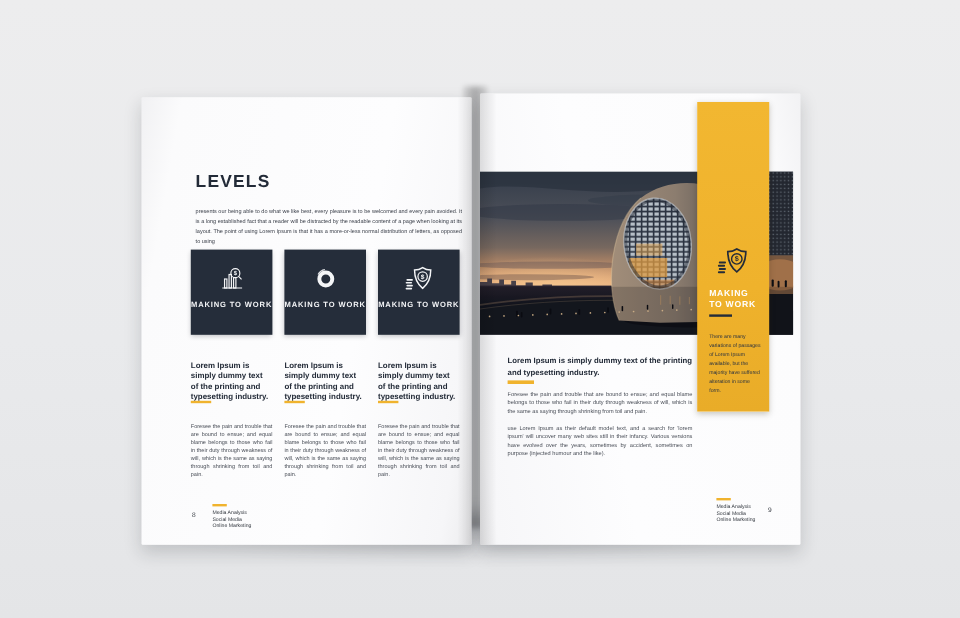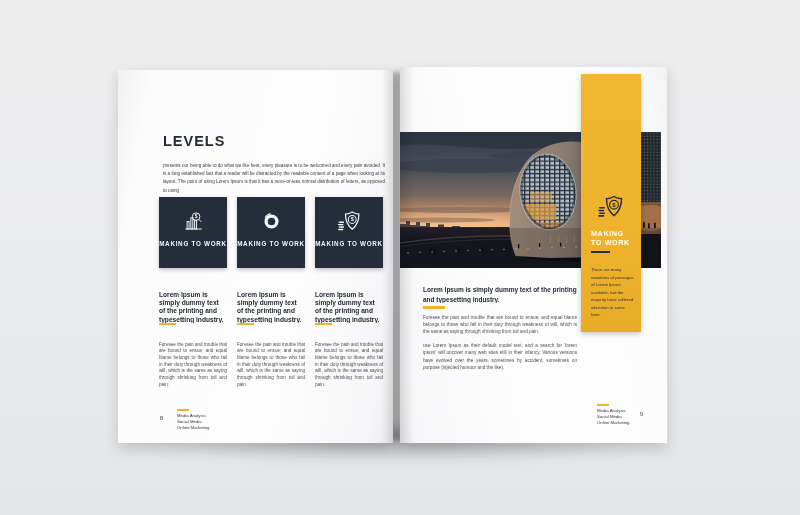--- a/index.html
+++ b/index.html
@@ -12,21 +12,21 @@
   .shadow-under{
     position:absolute;left:120px;top:428px;width:545px;height:34px;
     background:radial-gradient(ellipse at 50% 20%,rgba(45,49,58,.38),rgba(45,49,58,0) 70%);
     filter:blur(7px);
   }
   .spine-gap{
     position:absolute;left:386px;top:72px;width:20px;height:368px;
     background:linear-gradient(to right,rgba(0,0,0,.10),rgba(0,0,0,.28) 50%,rgba(0,0,0,.10));
     filter:blur(2px);
   }
-  .page{position:absolute;overflow:hidden;}
+  .page{position:absolute;overflow:hidden;margin-top:11px;}
   .page-left{
     left:118px;top:70px;width:275px;height:373px;
     background:linear-gradient(100deg,#f1f1f3 0%,#fbfbfc 10%,#fdfdfe 62%,#f6f6f8 92%,#ececee 100%);
     box-shadow:0 6px 14px rgba(30,33,40,.18);
     border-radius:1px;
   }
   .page-left::after{content:"";position:absolute;right:0;top:0;bottom:0;width:12px;
     background:linear-gradient(to right,rgba(0,0,0,0),rgba(0,0,0,.10));}
   .page-right{
     left:400px;top:67px;width:267px;height:376px;

